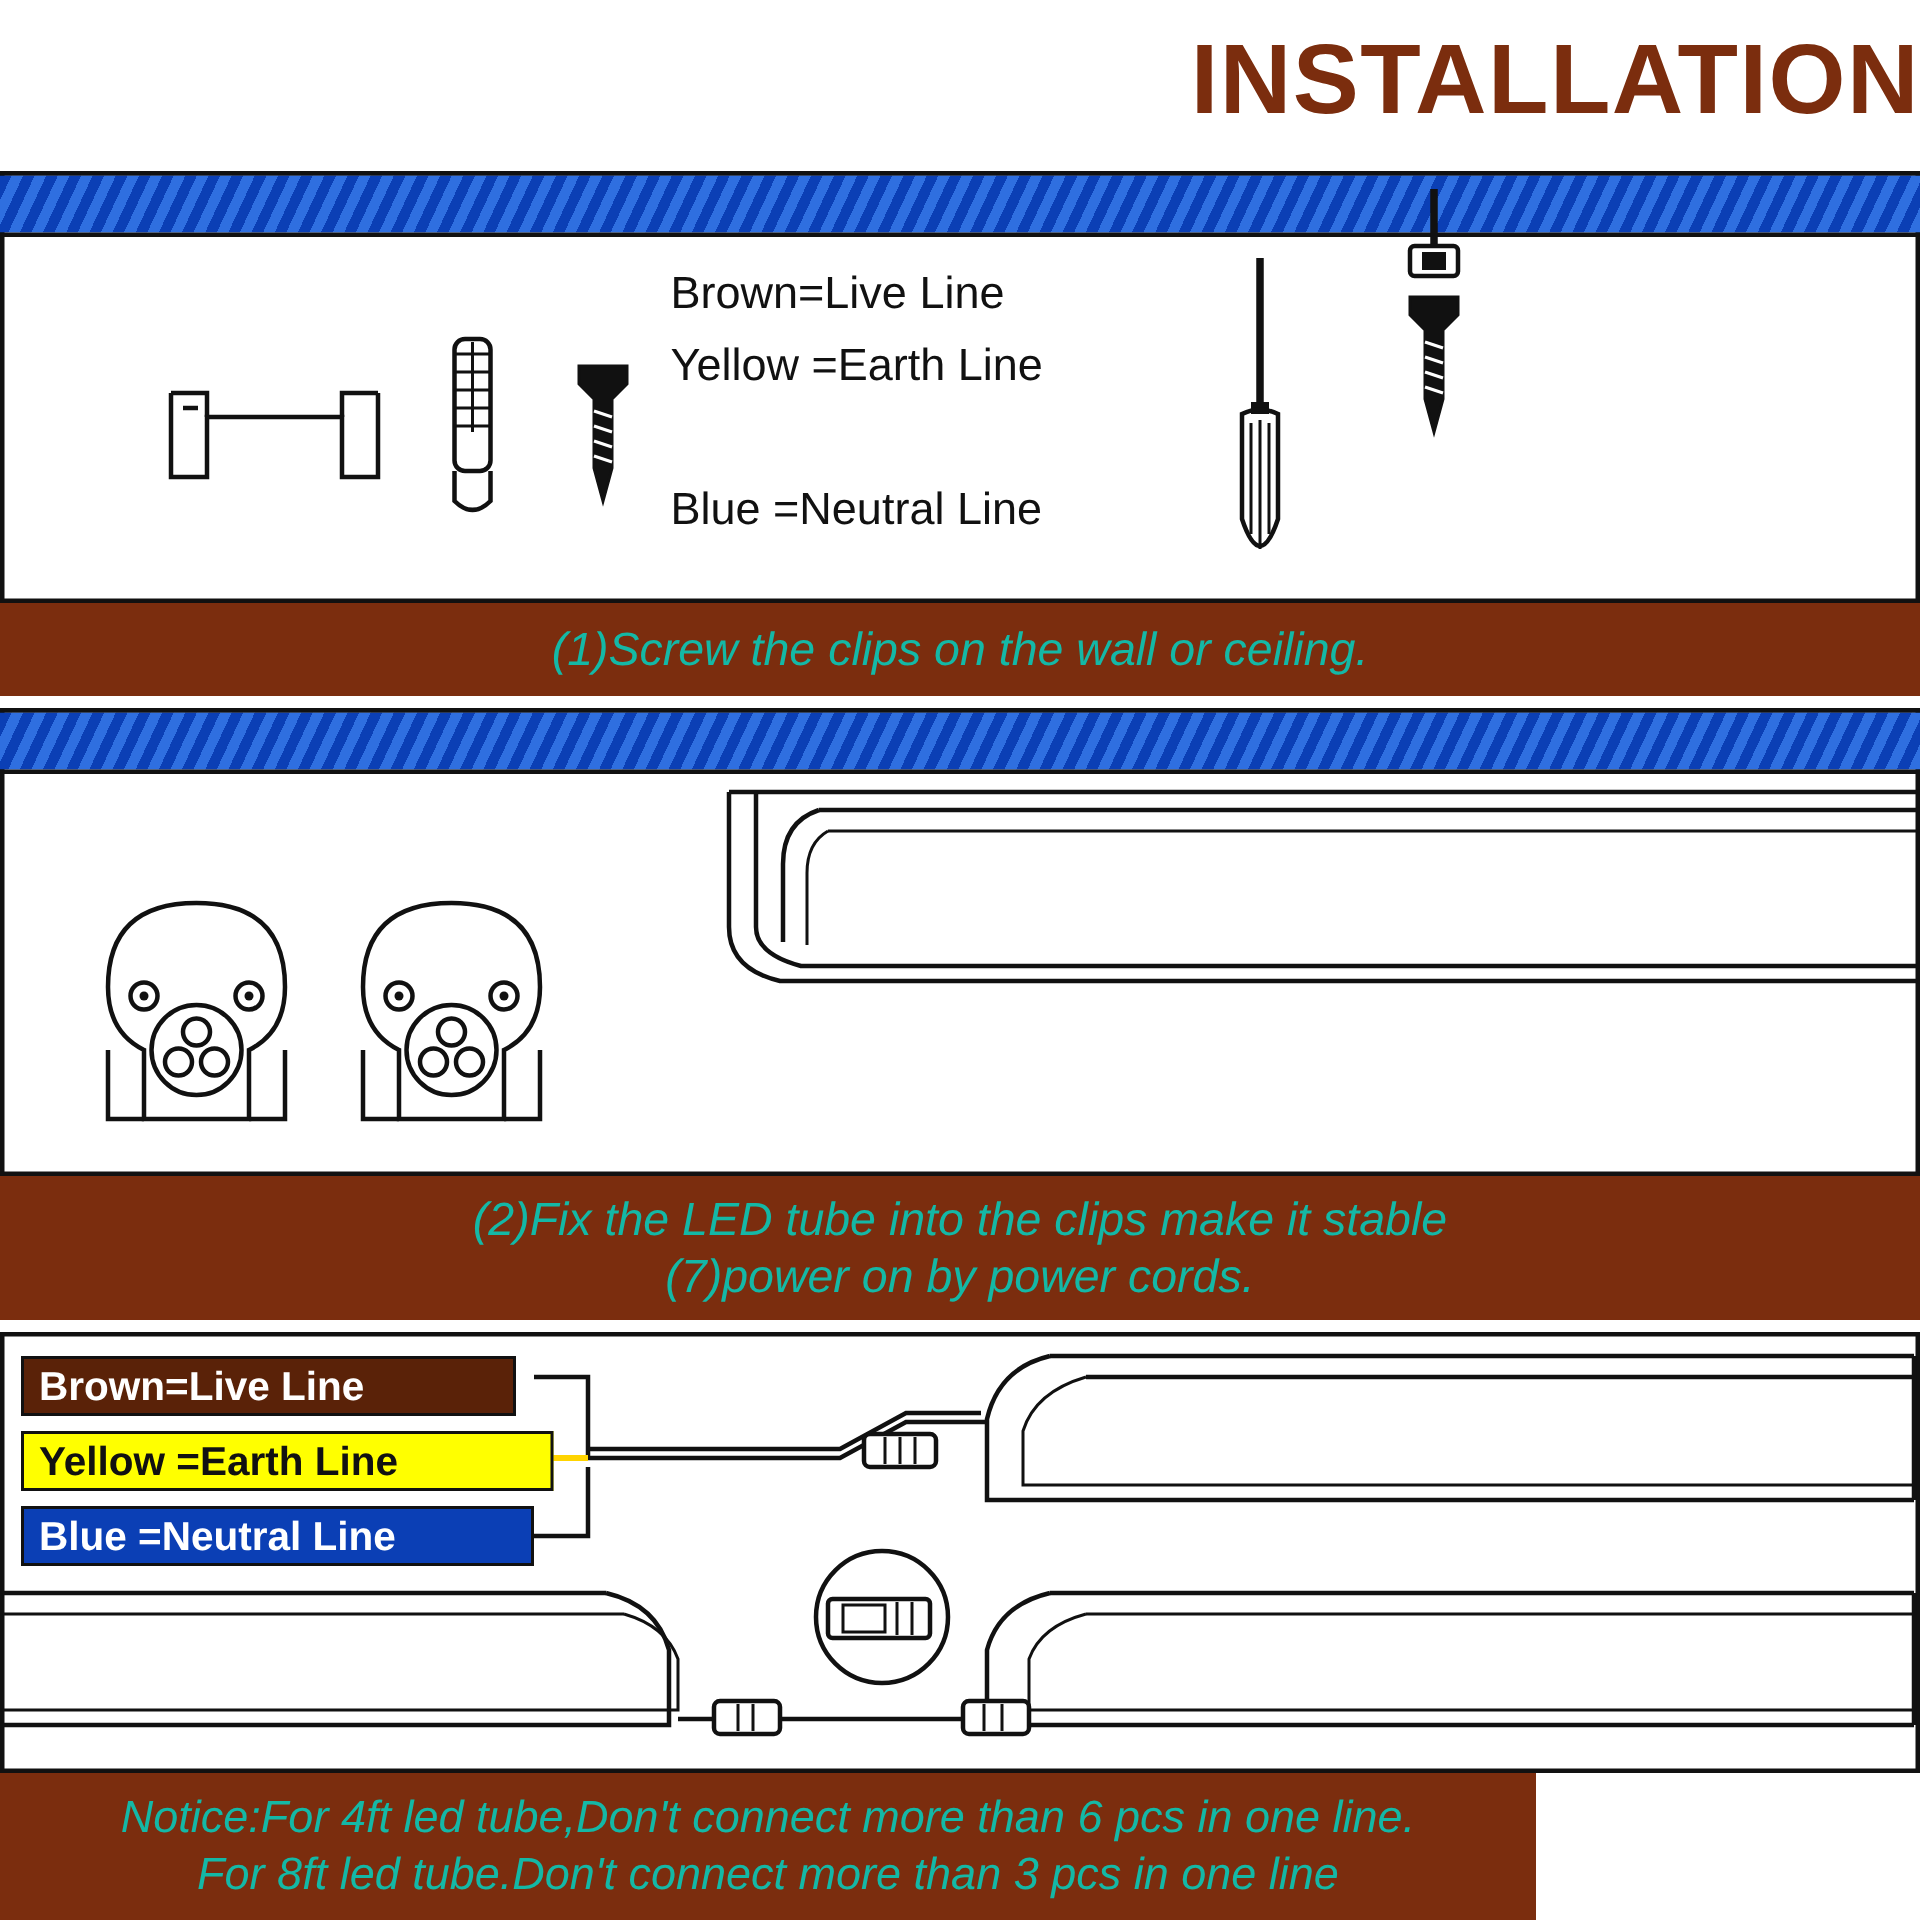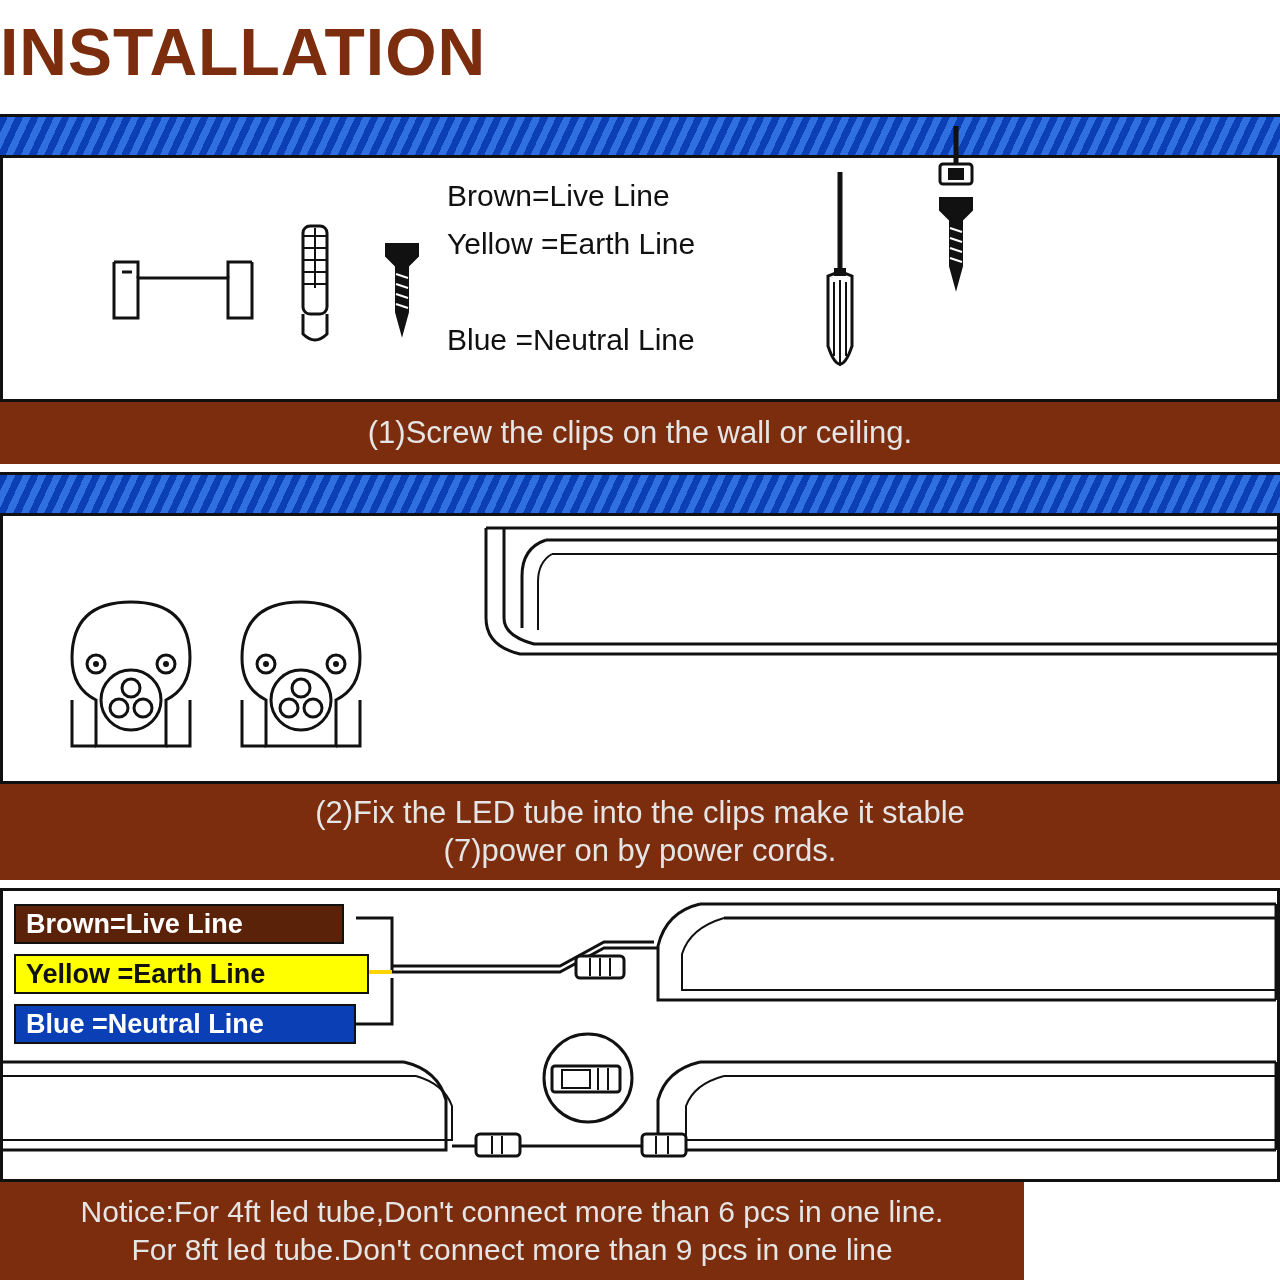--- a/index.html
+++ b/index.html
@@ -8,21 +8,21 @@
     background:#ffffff;
     font-family:"Liberation Sans", sans-serif;
     overflow:hidden;
     position:relative;
   }
   .page{position:relative;width:1280px;height:1280px;}
 
   
   .title{
     position:absolute;left:0;top:6px;width:1280px;
-    text-align:left;
+    text-align:right;
     font-size:66px;font-weight:bold;
     color:#7b2d0e;
     letter-spacing:1px;
     line-height:92px;
   }
 
   
   .panel{
     position:absolute;
     background:#ffffff;
@@ -39,29 +39,30 @@
         #2f6fe0 7px, #2f6fe0 14px);
     border-top:3px solid #111;
     border-bottom:3px solid #111;
     box-sizing:border-box;
   }
 
   
   .caption{
     position:absolute;
     background:#7b2d0e;
-    color:#e5e5e5;
+    color:#14b8a6;
     display:flex;
     flex-direction:column;
     align-items:center;
     justify-content:center;
     text-align:center;
     font-size:31px;
     line-height:38px;
     box-sizing:border-box;
+    font-style:italic;
   }
 
   
   #panel1{left:0;top:114px;width:1280px;height:288px;}
   #ceiling1{left:0;top:114px;width:1280px;height:44px;}
 
   .legend1{
     position:absolute;
     font-size:30px;color:#111;
     line-height:48px;
@@ -280,16 +281,16 @@
       <line x1="608" y1="180" x2="608" y2="202" stroke="#111" stroke-width="2"></line>
     </svg>
   </div>
 
   <div class="lbl" id="lbl-brown">Brown=Live Line</div>
   <div class="lbl" id="lbl-yellow">Yellow =Earth Line</div>
   <div class="lbl" id="lbl-blue">Blue =Neutral Line</div>
 
   <div class="caption" id="caption3">
     <span>Notice:For 4ft led tube,Don't connect more than 6 pcs in one line.</span>
-    <span>For 8ft led tube.Don't connect more than 9 pcs in one line</span>
+    <span>For 8ft led tube.Don't connect more than 3 pcs in one line</span>
   </div>
 
 </div>
 
 </body></html>

